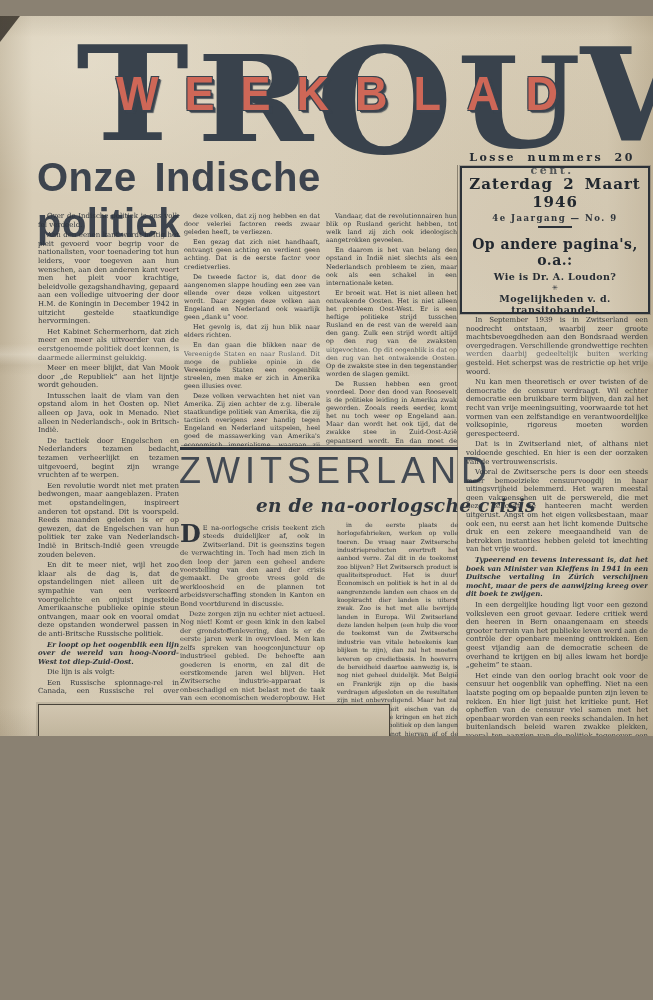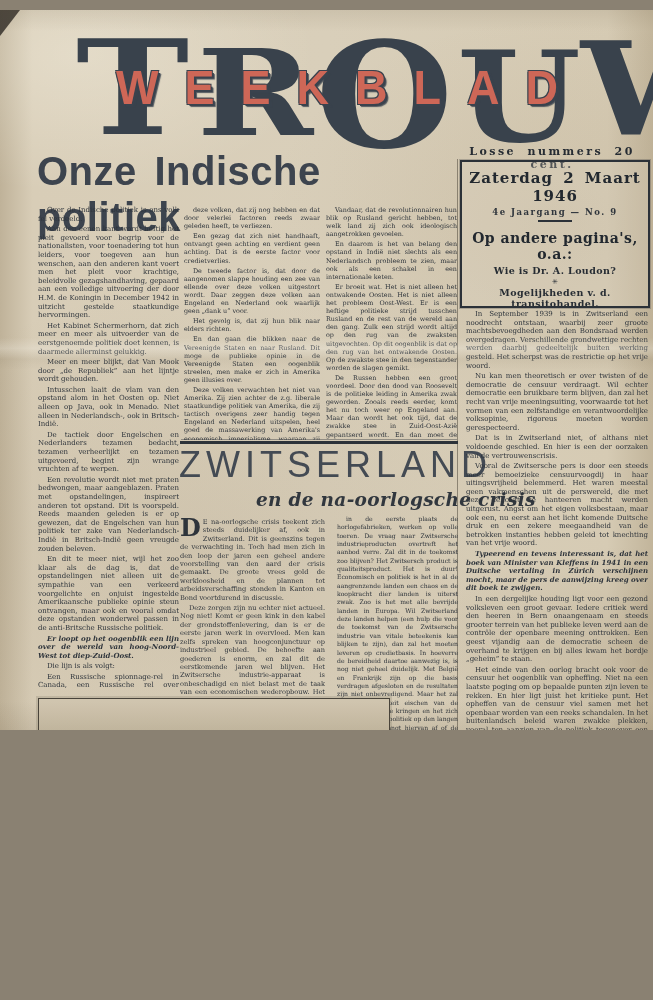--- a/index.html
+++ b/index.html
@@ -1,17 +1,17 @@
 <!DOCTYPE html>
 <html><head>
 <meta charset="utf-8">
 <style>
   html,body { margin:0; padding:0; background:#8a8172; }
   #page {
-    position:relative; width:653px; height:720px; margin:10px auto; overflow:hidden;
+    position:relative; width:653px; height:720px; margin:16px auto; overflow:hidden;
     color:#2f353c;
     background:
       radial-gradient(ellipse 340px 200px at 12% 6%, rgba(255,252,240,0.30), transparent 70%),
       radial-gradient(ellipse 420px 300px at 85% 30%, rgba(125,102,66,0.10), transparent 70%),
       radial-gradient(ellipse 500px 380px at 30% 75%, rgba(120,100,70,0.10), transparent 70%),
       radial-gradient(ellipse 300px 160px at 95% 90%, rgba(110,92,60,0.14), transparent 70%),
       linear-gradient(90deg, #bfb299 0%, #d8cdb7 5%, #d9cfba 50%, #d6cbb4 93%, #c2b59b 100%),
       #d5cab3;
     font-family:"DejaVu Serif", serif;
   }

